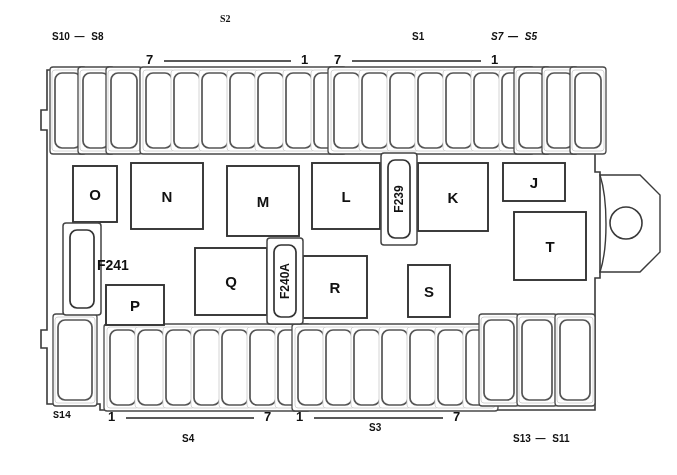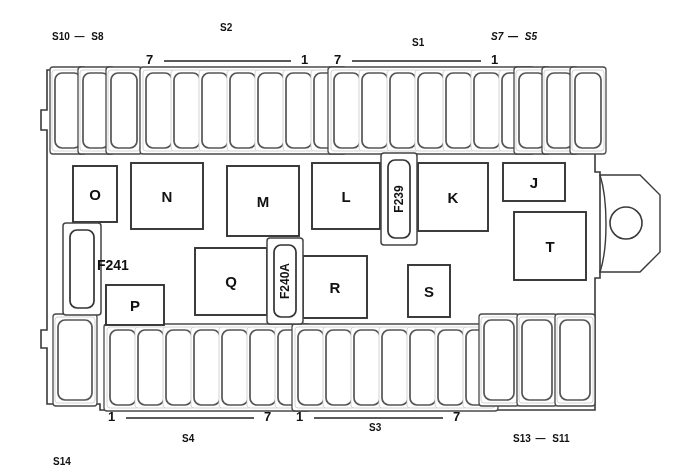--- a/index.html
+++ b/index.html
@@ -291,24 +291,24 @@
     <g id="rule-layer">
         <line x1="164" y1="61" x2="291" y2="61" class="rule"></line>
         <line x1="352" y1="61" x2="481" y2="61" class="rule"></line>
         <line x1="126" y1="418" x2="254" y2="418" class="rule"></line>
         <line x1="314" y1="418" x2="443" y2="418" class="rule"></line>
       </g>
   </svg>
 
   <div id="text-layer">
       <div class="lbl" style="left: 52px; top: 31px;"><span>S10</span><span style="letter-spacing: 2px;"> — </span><span>S8</span></div>
-      <div class="lbl" style="left: 220px; top: 22px;"><span>S2</span></div>
-      <div class="lbl" style="left: 412px; top: 37px;"><span>S1</span></div>
+      <div class="lbl" style="left: 220px; top: 13px; font-family: Liberation Serif, serif;"><span>S2</span></div>
+      <div class="lbl" style="left: 412px; top: 31px;"><span>S1</span></div>
       <div class="lbl" style="left: 491px; top: 31px; font-style: italic;"><span>S7</span><span style="letter-spacing: 2px;"> — </span><span>S5</span></div>
-      <div class="lbl" style="left: 53px; top: 456px;"><span>S14</span></div>
+      <div class="lbl" style="left: 53px; top: 410px; font-family: Liberation Mono, monospace;"><span>S14</span></div>
       <div class="lbl" style="left: 182px; top: 433px;"><span>S4</span></div>
       <div class="lbl" style="left: 369px; top: 422px;"><span>S3</span></div>
       <div class="lbl" style="left: 513px; top: 433px;"><span>S13</span><span style="letter-spacing: 2px;"> — </span><span>S11</span></div>
       <div class="grp-num" style="left: 146px; top: 52px;">7</div>
       <div class="grp-num" style="left: 301px; top: 52px;">1</div>
       <div class="grp-num" style="left: 334px; top: 52px;">7</div>
       <div class="grp-num" style="left: 491px; top: 52px;">1</div>
       <div class="grp-num" style="left: 108px; top: 409px;">1</div>
       <div class="grp-num" style="left: 264px; top: 409px;">7</div>
       <div class="grp-num" style="left: 296px; top: 409px;">1</div>

